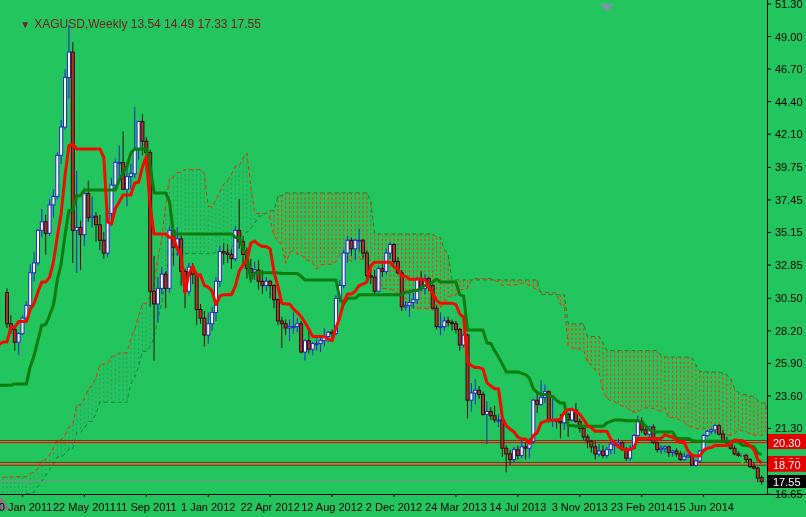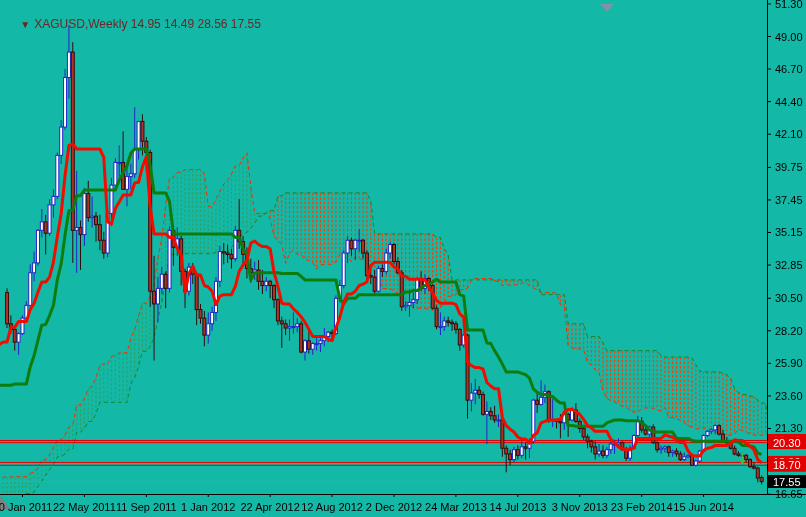--- a/index.html
+++ b/index.html
@@ -1,16 +1,16 @@
 <!DOCTYPE html>
 <html><head>
 <meta charset="utf-8">
 <style>
   html,body{margin:0;padding:0;background:#fff;}
-  #app{position:relative;width:806px;height:517px;background:#14b8a6;overflow:hidden;
+  #app{position:relative;width:806px;height:517px;background:#22c55e;overflow:hidden;
        font-family:"Liberation Sans",sans-serif;}
   #quote-header{position:absolute;left:7px;top:3px;font-size:12px;color:#6e2424;
        letter-spacing:0;white-space:pre;z-index:5;}
   #quote-header .arr{font-size:10px;margin-right:4px;}
   svg{position:absolute;left:0;top:0;}
   text{font-family:"Liberation Sans",sans-serif;}
 </style>
 </head>
 <body>
 
@@ -708,15 +708,15 @@
           <rect x="768" y="458.75199999999995" width="38" height="13" fill="#e30000"></rect>
           <text x="773" y="469.25199999999995" font-size="11" fill="#ffffff">18.70</text>
         </g>
         <g>
           <rect x="768" y="475.02450000000005" width="38" height="13" fill="#000000"></rect>
           <text x="773" y="485.52450000000005" font-size="11" fill="#ffffff">17.55</text>
         </g>
       </g>
     </svg>
   <div id="quote-header">
-    <span class="arr">▼</span><span>XAGUSD,Weekly</span><span> </span><span>14.95</span><span> </span><span>14.49</span><span> </span><span>28.56</span><span> </span><span>17.55</span>
+    <span class="arr">▼</span><span>XAGUSD,Weekly</span><span> </span><span>13.54</span><span> </span><span>14.49</span><span> </span><span>17.33</span><span> </span><span>17.55</span>
   </div>
 </div>
 
 </body></html>

